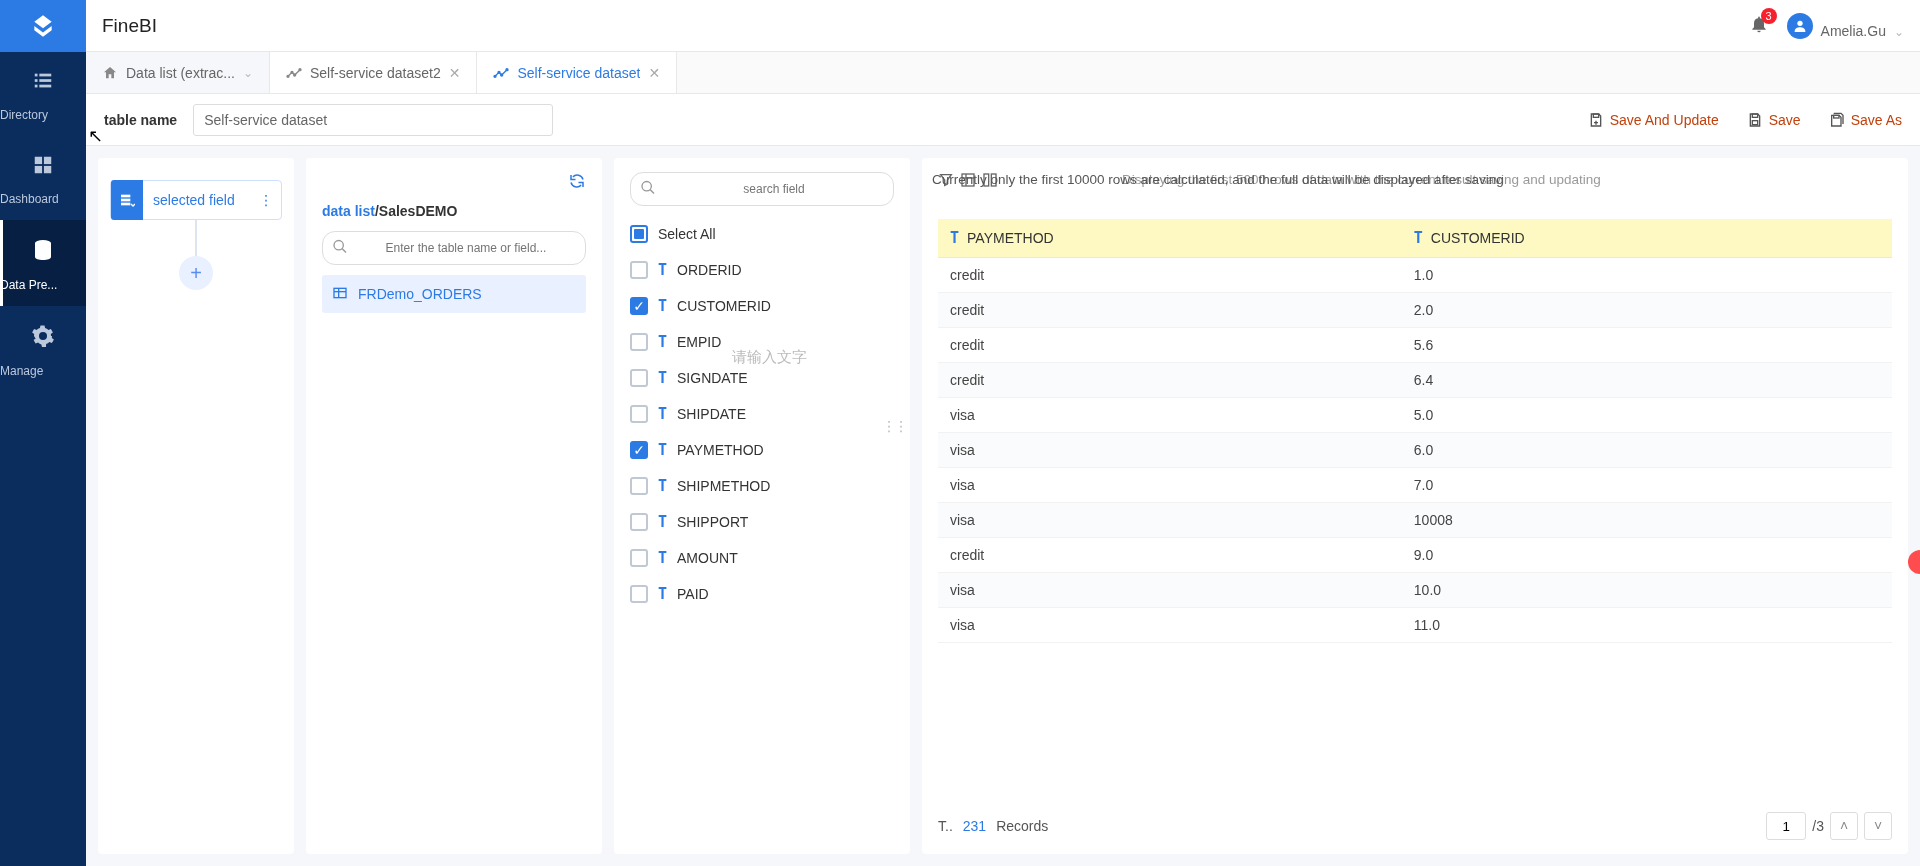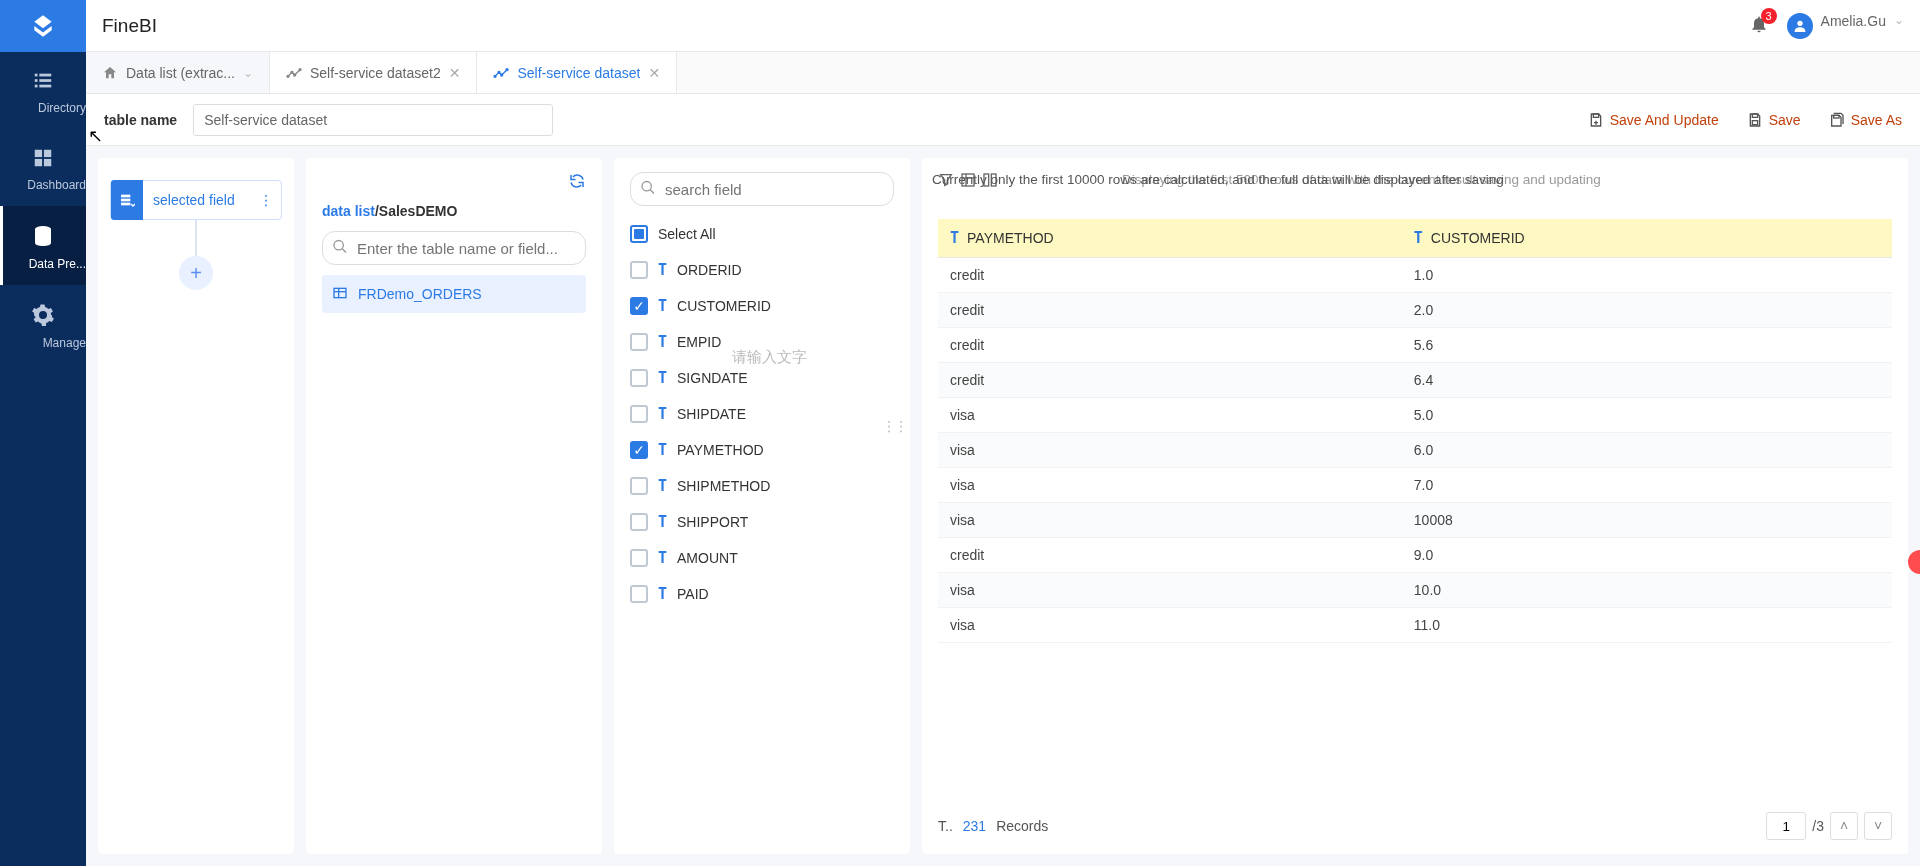--- a/index.html
+++ b/index.html
@@ -3,37 +3,37 @@
 <meta charset="utf-8">
 <style>
 * { box-sizing: border-box; margin: 0; padding: 0; }
 body { font-family: -apple-system, BlinkMacSystemFont, "Segoe UI", Arial, sans-serif; font-size: 14px; color: #333; background: #fff; overflow: hidden; }
 .app { display: flex; width: 1920px; height: 866px; }
 
 
 .sidebar { width: 86px; background: #0a2d5e; display: flex; flex-direction: column; align-items: center; color: #bcc8dc; flex-shrink: 0; }
 .logo-box { width: 86px; height: 52px; background: #2c7be5; display: flex; align-items: center; justify-content: center; }
 .logo-box svg { fill: #fff; }
-.nav-item { width: 86px; padding: 18px 0 14px; display: flex; flex-direction: column; align-items: flex-end; gap: 9px; font-size: 13px; cursor: pointer; position: relative; }
+.nav-item { width: 86px; padding: 18px 0 14px; display: flex; flex-direction: column; align-items: flex-start; gap: 16px; font-size: 13px; cursor: pointer; position: relative; }
 .nav-item.active { background: #061f42; color: #fff; }
 .nav-item.active::before { content: ""; position: absolute; left: 0; top: 0; bottom: 0; width: 3px; background: #fff; }
 .nav-item .nav-icon { font-size: 22px; display: flex; justify-content: center; width: 100%; }
 .nav-item .nav-label { font-size: 12px; white-space: nowrap; overflow: hidden; text-overflow: ellipsis; max-width: 76px; text-align: center; }
 .nav-item:first-of-type { margin-top: 28px; }
 
 
 .main { flex: 1; display: flex; flex-direction: column; min-width: 0; }
 
 
 .header { height: 52px; display: flex; align-items: center; padding: 0 16px; border-bottom: 1px solid #e8e8e8; }
 .brand { font-size: 19px; font-weight: 500; color: #222; }
 .header-right { margin-left: auto; display: flex; align-items: center; gap: 18px; }
 .bell { position: relative; color: #666; cursor: pointer; }
 .bell .badge { position: absolute; top: -6px; right: -8px; background: #f5222d; color: #fff; border-radius: 8px; min-width: 16px; height: 16px; font-size: 11px; display: flex; align-items: center; justify-content: center; padding: 0 4px; }
-.user { display: flex; align-items: flex-start; gap: 8px; cursor: pointer; }
+.user { display: flex; align-items: flex-end; gap: 8px; cursor: pointer; }
 .avatar { width: 26px; height: 26px; border-radius: 50%; background: #2c7be5; display: flex; align-items: center; justify-content: center; color: #fff; }
 .user-name { color: #666; }
 .chevron { color: #bbb; font-size: 12px; }
 
 
 .tabs { height: 42px; display: flex; align-items: stretch; border-bottom: 1px solid #e8e8e8; background: #fafafa; padding-left: 0; }
 .tab { display: flex; align-items: center; gap: 8px; padding: 0 16px; border-right: 1px solid #e8e8e8; background: #fff; cursor: pointer; color: #666; position: relative; max-width: 280px; }
 .tab.home { background: #f5f7fa; }
 .tab.active { color: #2c7be5; font-weight: 500; }
 .tab-label { white-space: nowrap; overflow: hidden; text-overflow: ellipsis; }
@@ -64,21 +64,21 @@
 .panel { background: #fff; border-radius: 4px; padding: 14px 16px; display: flex; flex-direction: column; min-width: 0; }
 
 
 .datalist-panel { width: 296px; flex-shrink: 0; }
 .dl-head { display: flex; align-items: center; justify-content: space-between; margin-bottom: 10px; }
 .refresh { color: #2c7be5; cursor: pointer; }
 .crumb { font-weight: 600; }
 .crumb .link { color: #2c7be5; }
 .search-wrap { position: relative; margin: 12px 0 10px; }
 .search-wrap .s-icon { position: absolute; left: 10px; top: 50%; transform: translateY(-50%); color: #999; }
-.search-input { width: 100%; height: 34px; padding: 0 10px 0 34px; border: 1px solid #ddd; border-radius: 13px; font-size: 15px; }
+.search-input { width: 100%; height: 34px; padding: 0 10px 0 34px; border: 1px solid #ddd; border-radius: 13px; font-size: 12px; text-align: center; }
 .table-item { display: flex; align-items: center; gap: 10px; height: 38px; padding: 0 10px; border-radius: 3px; cursor: pointer; color: #2c7be5; background: #e9f0ff; }
 .tbl-icon { color: #2c7be5; }
 
 
 .fields-panel { width: 296px; flex-shrink: 0; position: relative; }
 .fields-panel .search-wrap { margin-top: 0; }
 .field-row { display: flex; align-items: center; gap: 10px; height: 36px; cursor: pointer; }
 .checkbox { width: 18px; height: 18px; border: 2px solid #c0c8d4; border-radius: 3px; display: flex; align-items: center; justify-content: center; flex-shrink: 0; }
 .checkbox.checked { background: #2c7be5; border-color: #2c7be5; color: #fff; }
 .checkbox.indeterminate { border-color: #2c7be5; }

